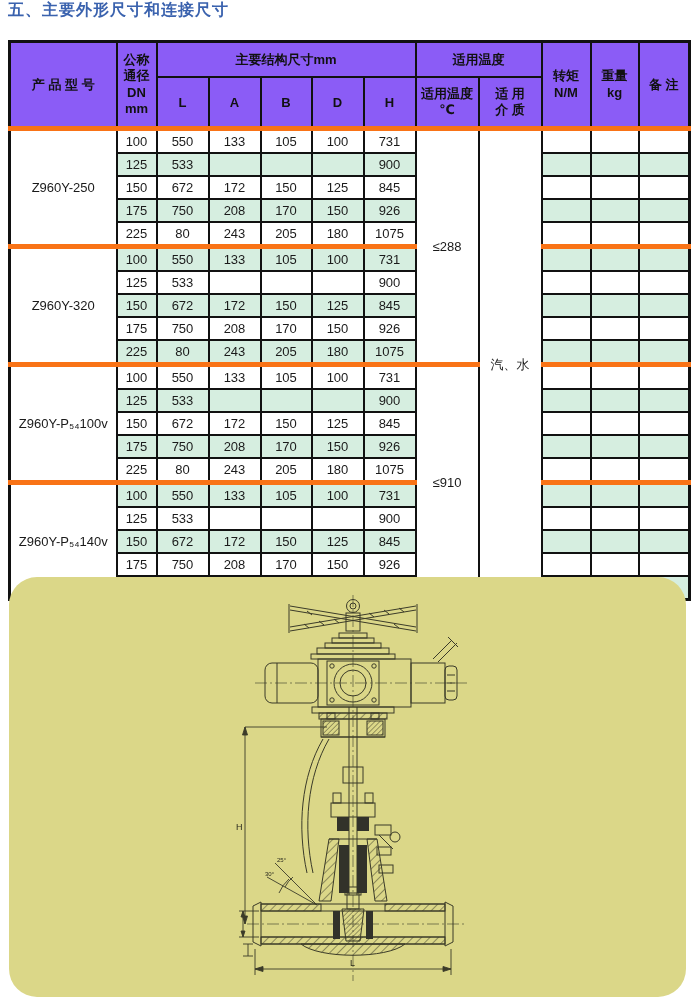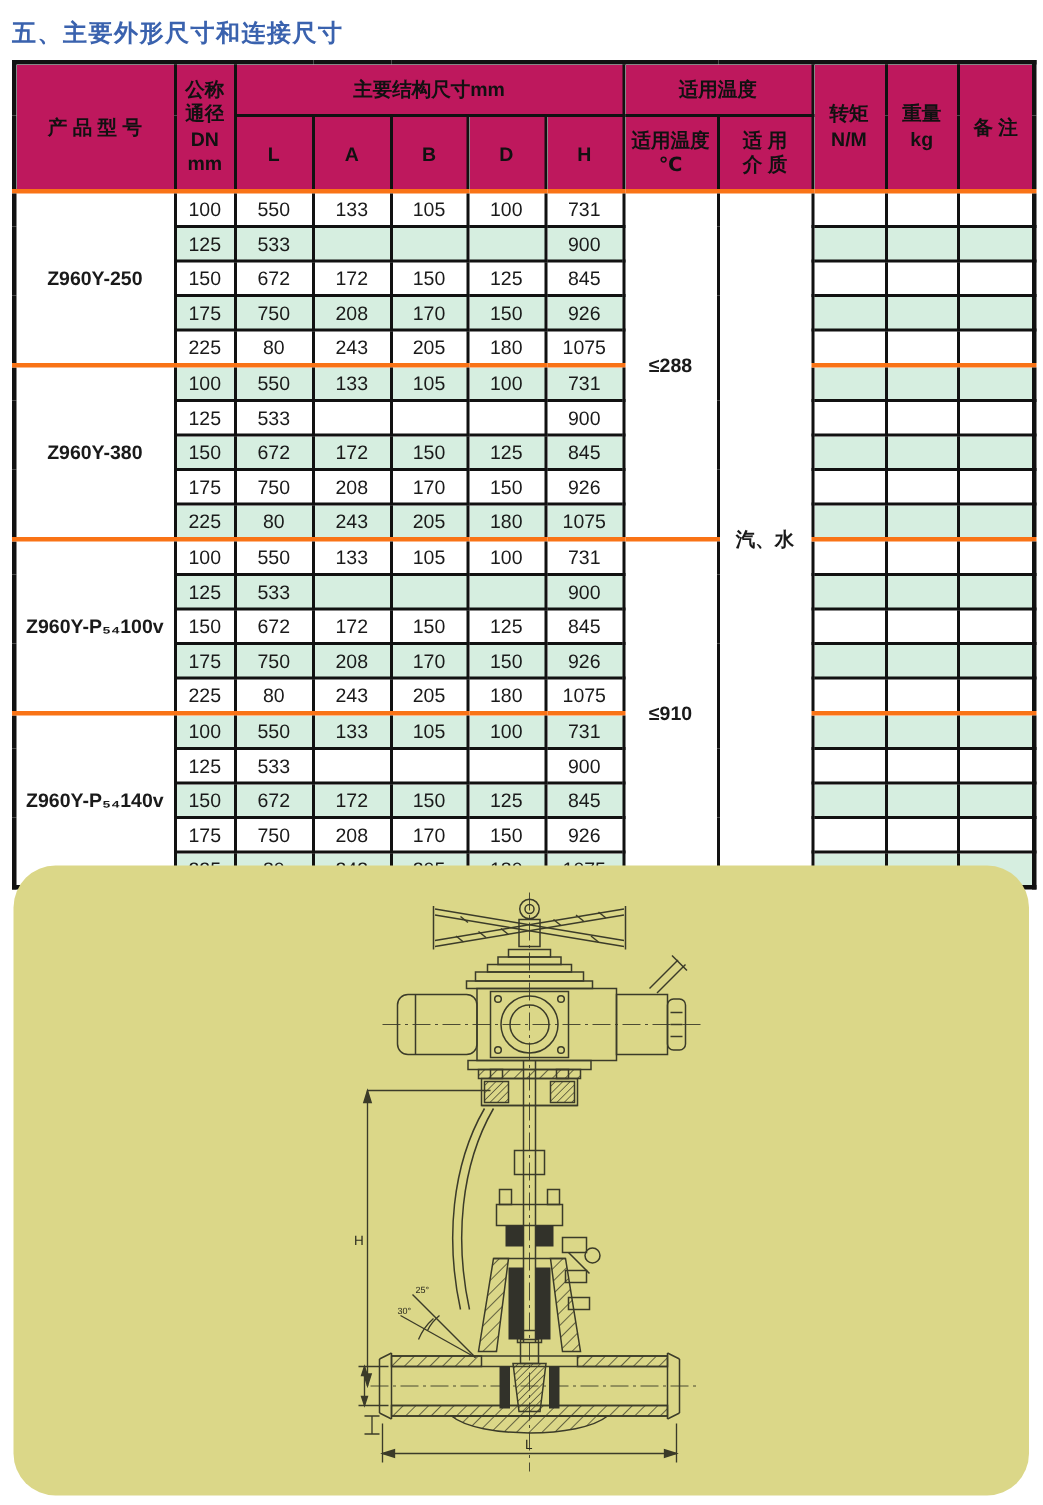--- a/index.html
+++ b/index.html
@@ -2,42 +2,42 @@
 <html><head>
 <meta charset="utf-8">
 <style>
   html,body{margin:0;padding:0;}
   body{
     width:695px;height:1003px;background:#ffffff;
     font-family:"Liberation Sans","DejaVu Sans",sans-serif;
     color:#1a1a1a;position:relative;overflow:hidden;
   }
   .page-title{
-    position:absolute;left:8px;top:12px;
+    position:absolute;left:8px;top:0;
     font-size:16px;font-weight:bold;color:#3a62ae;letter-spacing:1px;
   }
   table.spec{
     position:absolute;left:8px;top:40px;
     border-collapse:collapse;table-layout:fixed;width:680px;
     border:3px solid #111;
     font-size:13px;
   }
   table.spec th,table.spec td{
     border:2px solid #111;text-align:center;vertical-align:middle;
     padding:0;overflow:hidden;white-space:nowrap;
   }
-  thead th{background:#be185d;font-weight:bold;color:#111;}
+  thead th{background:#8b5cf6;font-weight:bold;color:#111;}
   thead tr.tier1 th{height:33px;}
   thead tr.tier2 th{height:48px;}
   th.multiline{line-height:1.25;}
   tbody td,tbody th{height:21px;line-height:21px;font-weight:normal;}
   tbody tr.green td{background:#d6eee0;}
   tbody tr.white td{background:#ffffff;}
-  tbody th.model, tbody td.span-cell{background:#ffffff !important;font-weight:bold;}
-  tbody tr.group-start td, tbody tr.group-start th{border-top:3px solid #f97316;}
+  tbody th.model, tbody td.span-cell{background:#ffffff !important;font-weight:normal;}
+  tbody tr.group-start td, tbody tr.group-start th{border-top:5px solid #f97316;}
   .drawing-panel{
     position:absolute;left:9px;top:577px;width:677px;height:420px;
     background:#dbd788;border-radius:28px;
   }
   .drawing-panel svg{display:block;width:100%;height:100%;}
   svg text{font-family:"Liberation Sans","DejaVu Sans",sans-serif;fill:#2b2b1e;}
 </style>
 </head>
 <body>
 
@@ -143,21 +143,21 @@
         <td>80</td>
         <td>243</td>
         <td>205</td>
         <td>180</td>
         <td>1075</td>
         <td></td>
         <td></td>
         <td></td>
       </tr>
       <tr class="green group-start">
-        <th rowspan="5" class="model">Z960Y-380</th>
+        <th rowspan="5" class="model">Z960Y-320</th>
         <td>100</td>
         <td>550</td>
         <td>133</td>
         <td>105</td>
         <td>100</td>
         <td>731</td>
         <td></td>
         <td></td>
         <td></td>
       </tr>

